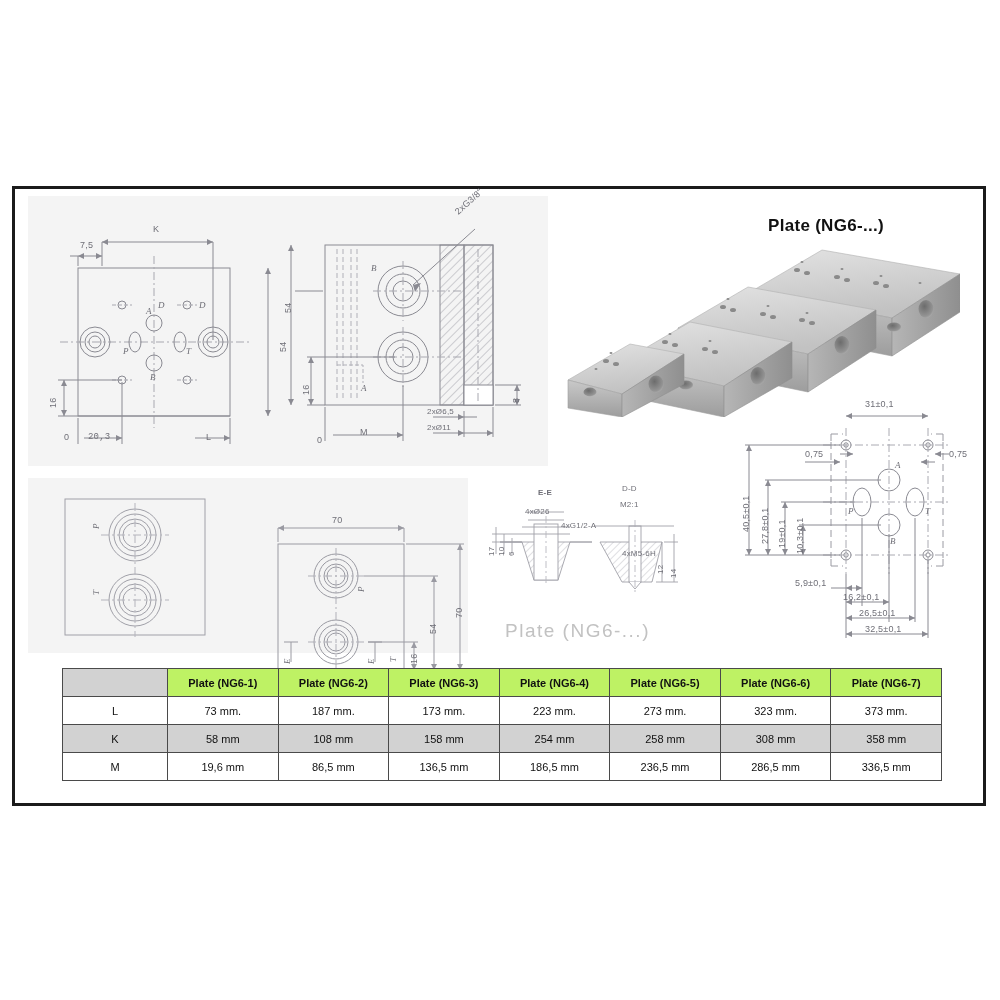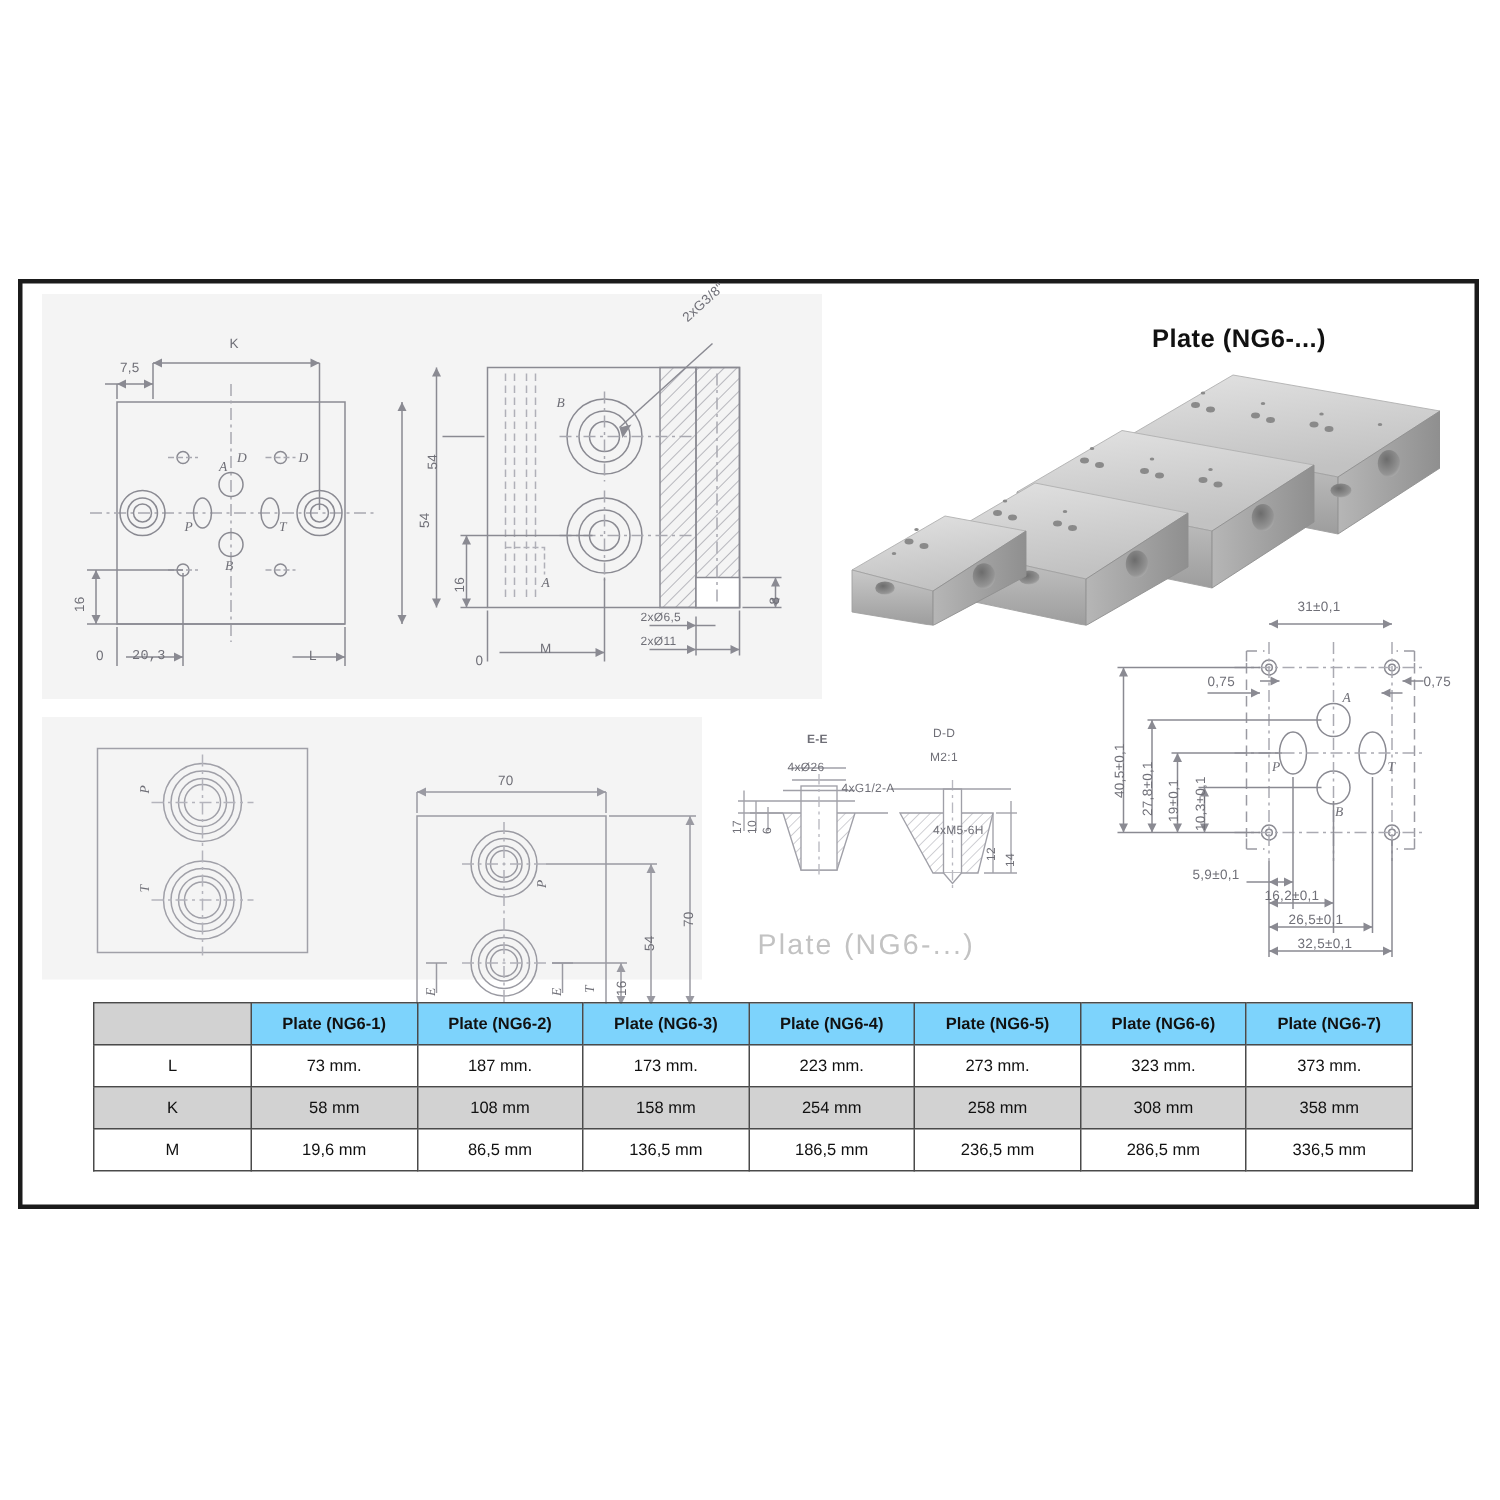--- a/index.html
+++ b/index.html
@@ -44,21 +44,21 @@
   
   #spec-table{
     position:absolute;left:62px;top:668px;width:880px;
     border-collapse:collapse;font-size:11px;color:#111;
     font-family:"Liberation Sans", sans-serif;
   }
   #spec-table th,#spec-table td{
     border:1px solid #4a4a4a;text-align:center;padding:5px 2px;height:17px;
     font-weight:normal;
   }
-  #spec-table thead th{background:#7dd3fc;font-weight:bold;font-size:11px;}
+  #spec-table thead th{background:#bef264;font-weight:bold;font-size:11px;}
   #spec-table thead th:first-child{background:#d2d2d2;}
   #spec-table tr.rowgray td{background:#d2d2d2;}
   #spec-table tr.rowwhite td{background:#ffffff;}
   #spec-table td:first-child,#spec-table th:first-child{width:100px;}
 </style>
 </head>
 <body>
 
 <div id="sheet"></div>
 

